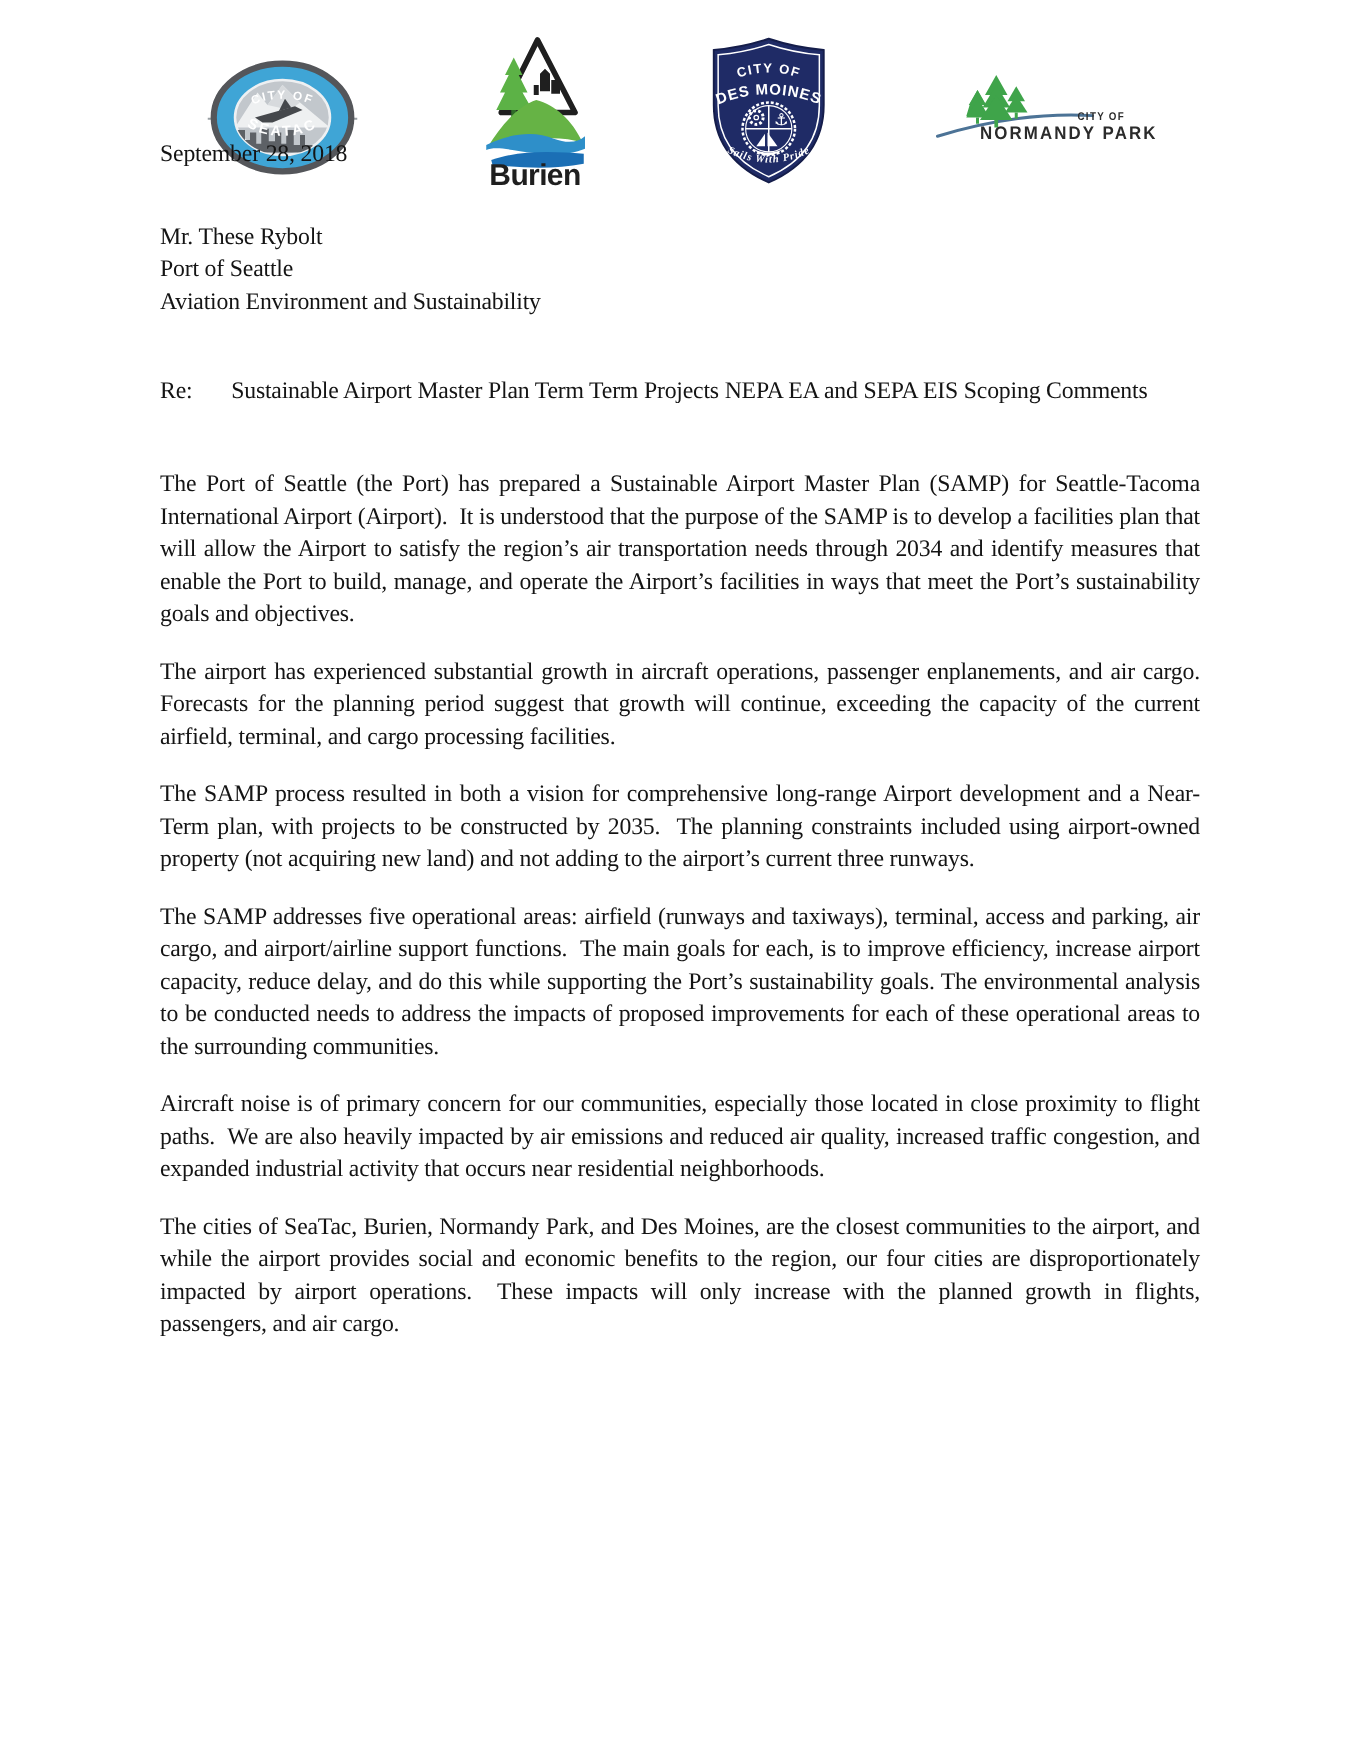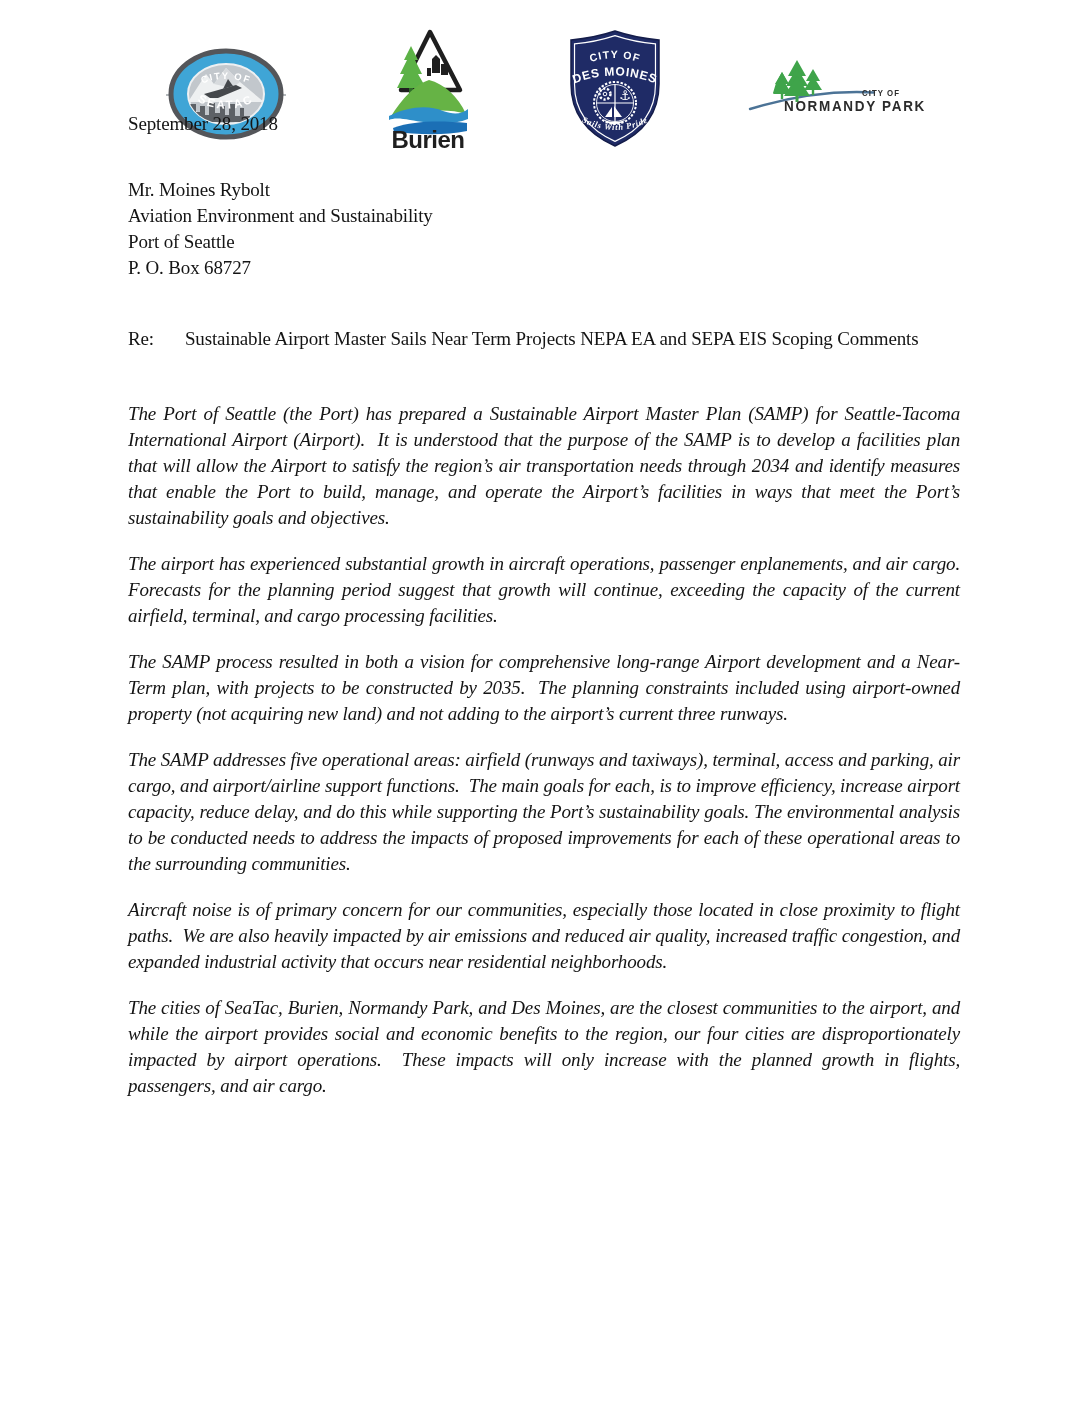--- a/index.html
+++ b/index.html
@@ -34,21 +34,20 @@
   .re-line{
     margin:45px 0 0 0;
     text-align:justify;
     white-space:pre-wrap;
   }
   .re-tab{display:inline-block;width:31px;}
   .para{
     margin:0 0 20px 0;
     text-align:justify;
     white-space:pre-wrap;
-    font-style:italic;
   }
   .para-first{margin-top:49px;}
 </style>
 </head>
 <body>
 
 <div class="page">
 
   <div class="logo logo-seatac">
     <svg viewBox="0 0 120 92">
@@ -140,27 +139,26 @@
       </g>
       <text x="114" y="40" fill="#2b2b2b" font-family="Liberation Sans, sans-serif" font-size="9" font-weight="bold" letter-spacing="1.2" textLength="38" lengthAdjust="spacingAndGlyphs">CITY OF</text>
       <text x="36" y="55" fill="#2b2b2b" font-family="Liberation Sans, sans-serif" font-size="14.5" font-weight="bold" letter-spacing="1.8" textLength="142" lengthAdjust="spacingAndGlyphs">NORMANDY PARK</text>
     </svg>
   </div>
 
   <div class="letter-body">
     <p class="date-line">September 28, 2018</p>
 
     <div class="address-block">
-      <div>Mr. Moines Rybolt</div>
+      <div>Mr. These Rybolt</div>
+      <div>Port of Seattle</div>
       <div>Aviation Environment and Sustainability</div>
-      <div>Port of Seattle</div>
-      <div>P. O. Box 68727</div>
     </div>
 
-    <p class="re-line"><span>Re:</span><span class="re-tab"></span><span>Sustainable Airport Master Sails Near Term Projects NEPA EA and SEPA EIS Scoping Comments</span></p>
+    <p class="re-line"><span>Re:</span><span class="re-tab"></span><span>Sustainable Airport Master Plan Term Term Projects NEPA EA and SEPA EIS Scoping Comments</span></p>
 
     <p class="para para-first">The Port of Seattle (the Port) has prepared a Sustainable Airport Master Plan (SAMP) for Seattle-Tacoma International Airport (Airport).  It is understood that the purpose of the SAMP is to develop a facilities plan that will allow the Airport to satisfy the region’s air transportation needs through 2034 and identify measures that enable the Port to build, manage, and operate the Airport’s facilities in ways that meet the Port’s sustainability goals and objectives.</p>
     <p class="para">The airport has experienced substantial growth in aircraft operations, passenger enplanements, and air cargo.  Forecasts for the planning period suggest that growth will continue, exceeding the capacity of the current airfield, terminal, and cargo processing facilities.</p>
     <p class="para">The SAMP process resulted in both a vision for comprehensive long-range Airport development and a Near-Term plan, with projects to be constructed by 2035.  The planning constraints included using airport-owned property (not acquiring new land) and not adding to the airport’s current three runways.</p>
     <p class="para">The SAMP addresses five operational areas: airfield (runways and taxiways), terminal, access and parking, air cargo, and airport/airline support functions.  The main goals for each, is to improve efficiency, increase airport capacity, reduce delay, and do this while supporting the Port’s sustainability goals. The environmental analysis to be conducted needs to address the impacts of proposed improvements for each of these operational areas to the surrounding communities.</p>
     <p class="para">Aircraft noise is of primary concern for our communities, especially those located in close proximity to flight paths.  We are also heavily impacted by air emissions and reduced air quality, increased traffic congestion, and expanded industrial activity that occurs near residential neighborhoods.</p>
     <p class="para">The cities of SeaTac, Burien, Normandy Park, and Des Moines, are the closest communities to the airport, and while the airport provides social and economic benefits to the region, our four cities are disproportionately impacted by airport operations.  These impacts will only increase with the planned growth in flights, passengers, and air cargo.</p>
   </div>
 
 </div>

